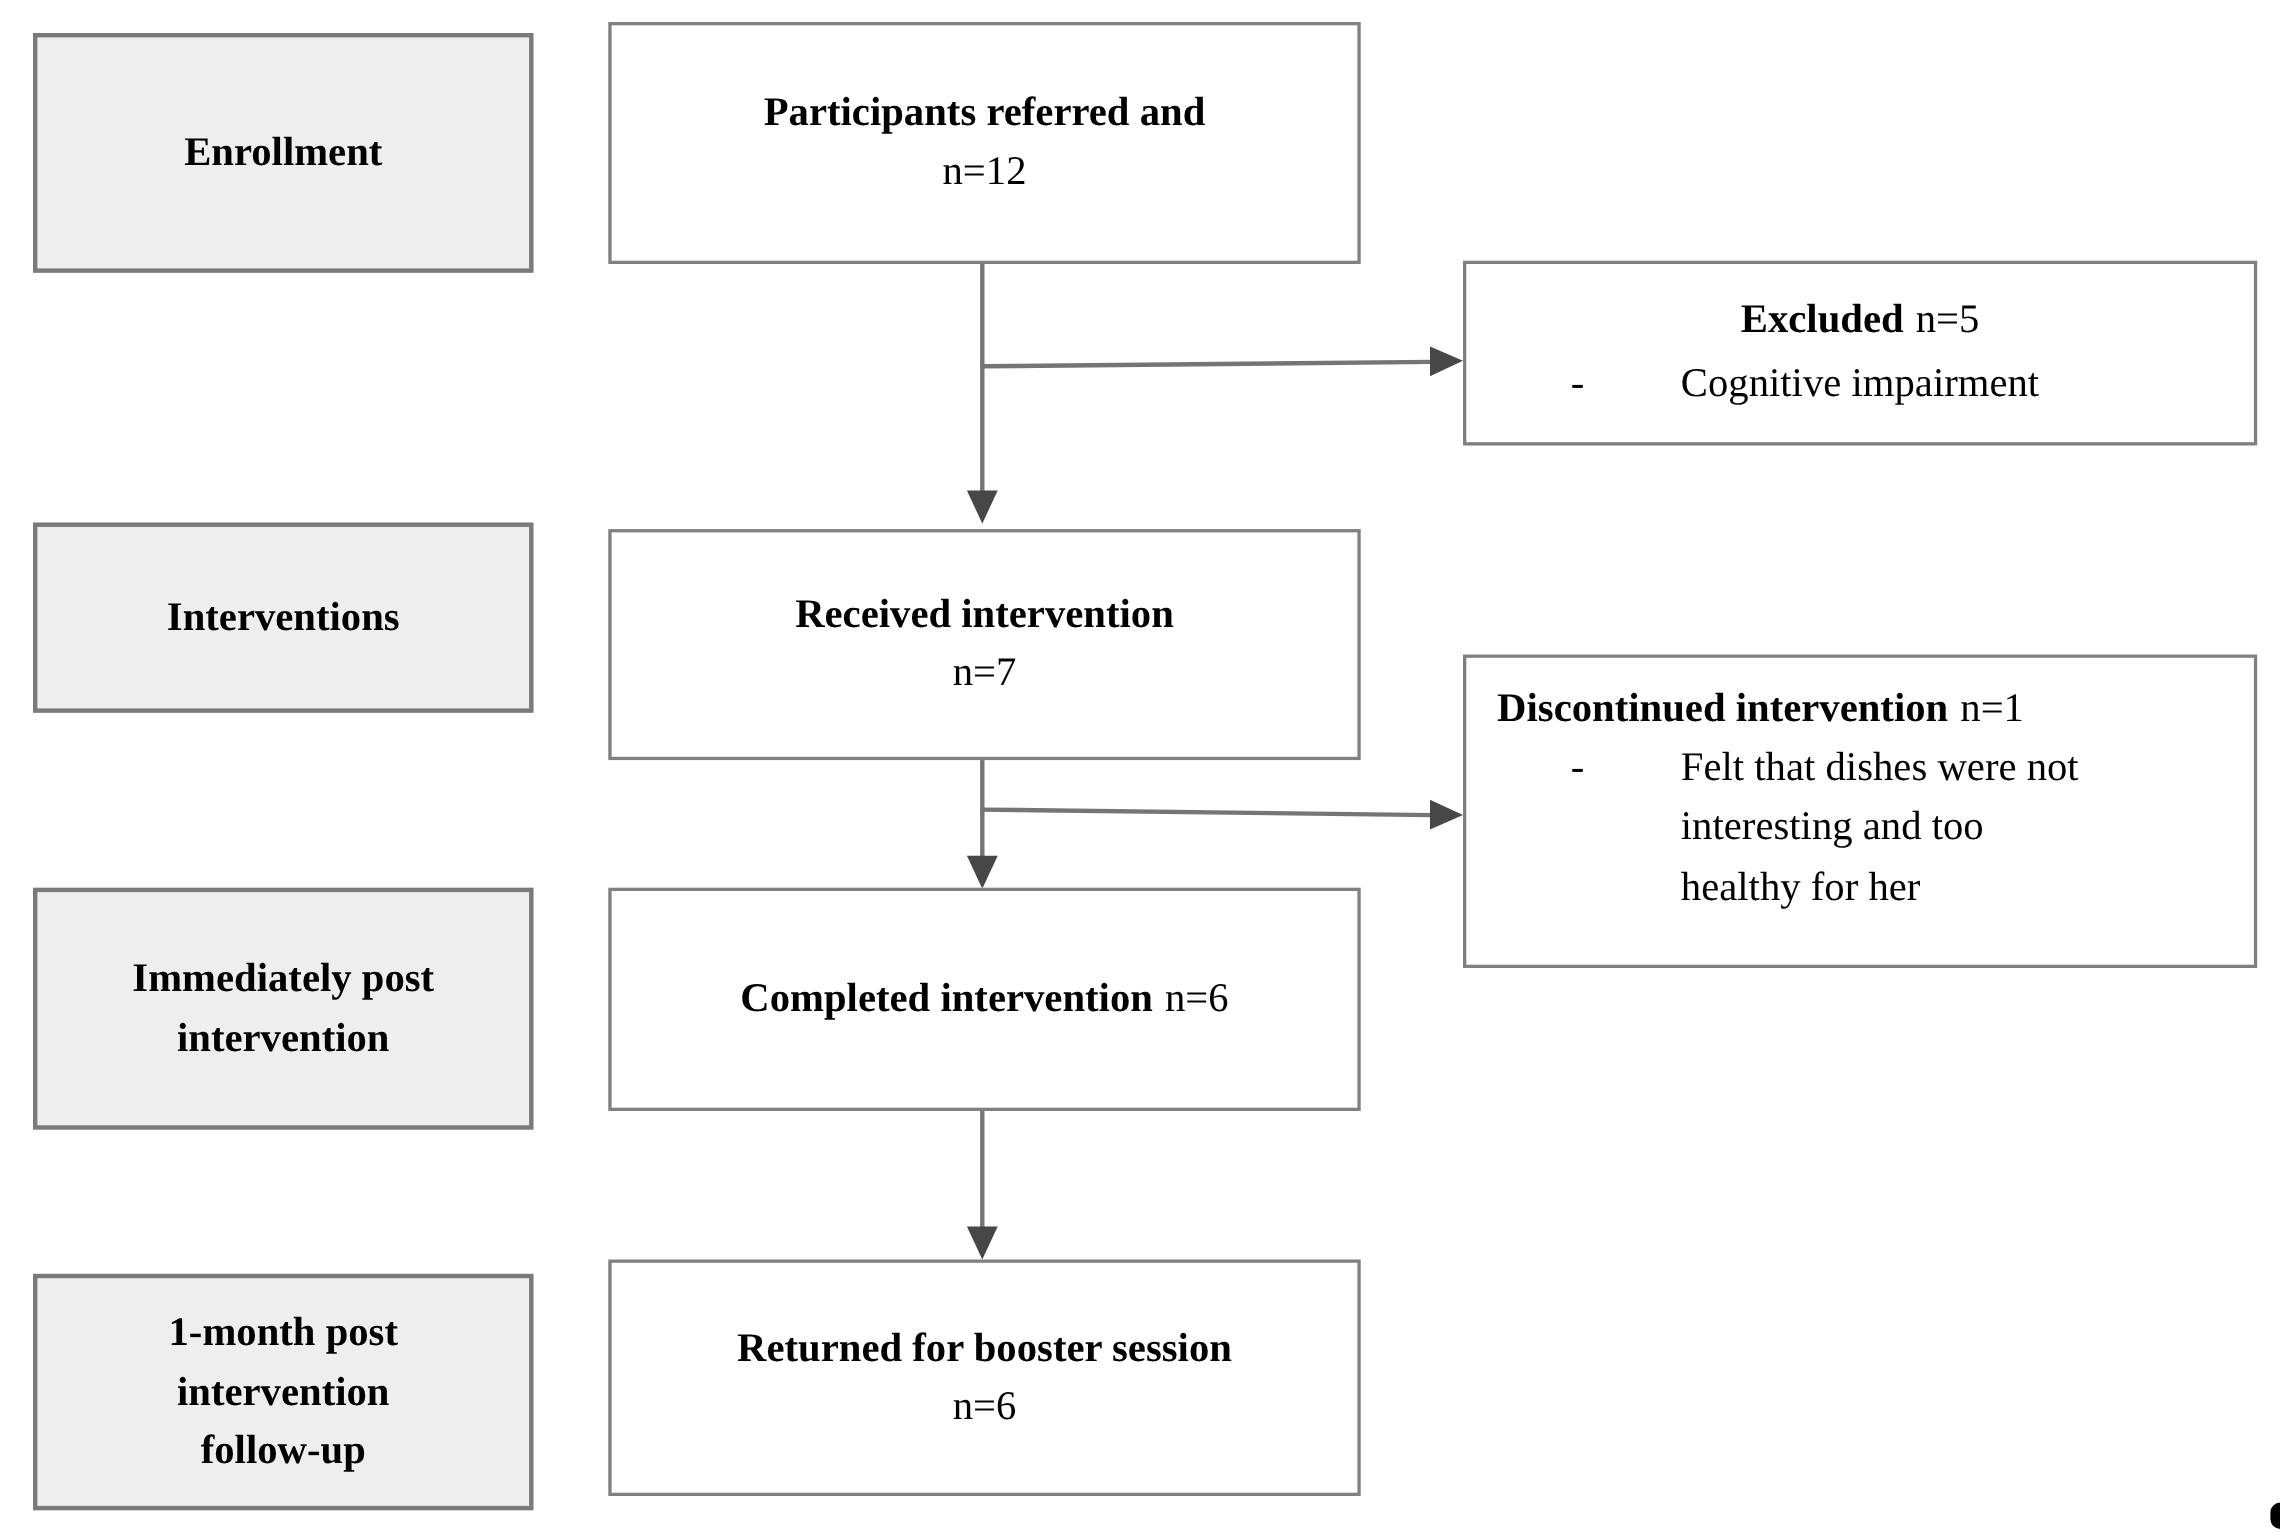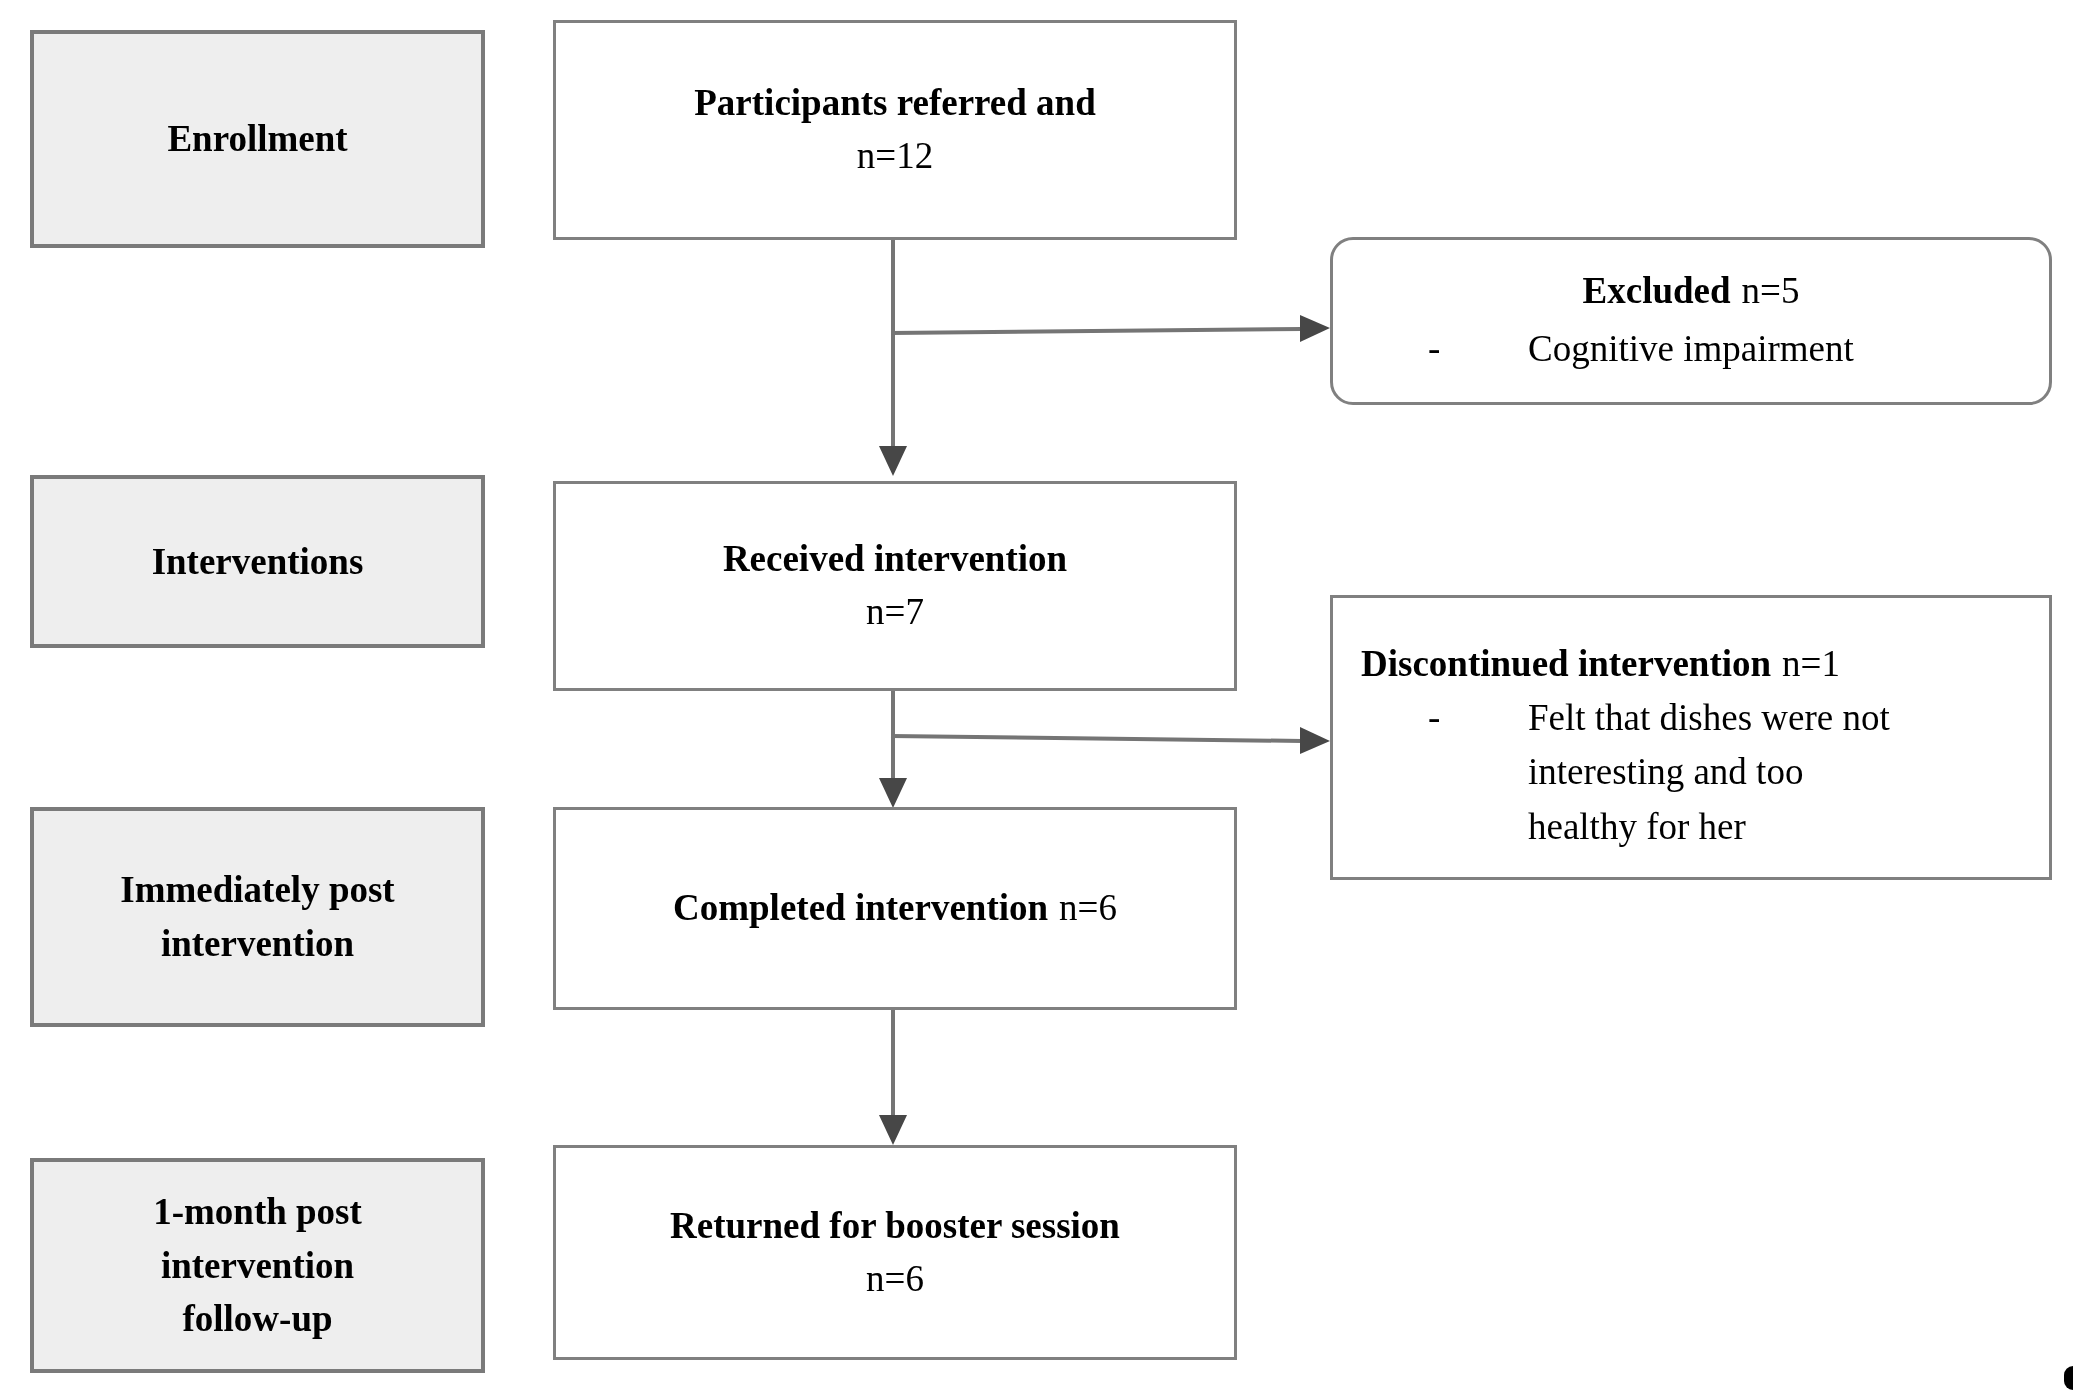--- a/index.html
+++ b/index.html
@@ -81,22 +81,22 @@
   }
   
   #stage-1 { top: 30px;   height: 218px; }
   #stage-2 { top: 475px;  height: 173px; }
   #stage-3 { top: 807px;  height: 220px; }
   #stage-4 { top: 1158px; height: 215px; }
   #flow-1  { top: 20px;   height: 220px; }
   #flow-2  { top: 469px;  height: 210px; margin-top: 12px; }
   #flow-3  { top: 807px;  height: 203px; }
   #flow-4  { top: 1145px; height: 215px; }
-  #side-1  { top: 237px;  height: 168px; justify-content: center; gap: 4px; border-radius: 23px; }
-  #side-2  { top: 595px;  height: 285px; justify-content: flex-start; padding-top: 40px; }
+  #side-1  { top: 237px;  height: 168px; justify-content: center; gap: 4px; }
+  #side-2  { top: 595px;  height: 285px; justify-content: flex-start; padding-top: 20px; }
   .stray-mark {
     position: absolute;
     left: 2064px;
     top: 1366px;
     width: 9px;
     height: 24px;
     background: #000000;
     border-radius: 12px 0 0 12px;
   }
 </style>

